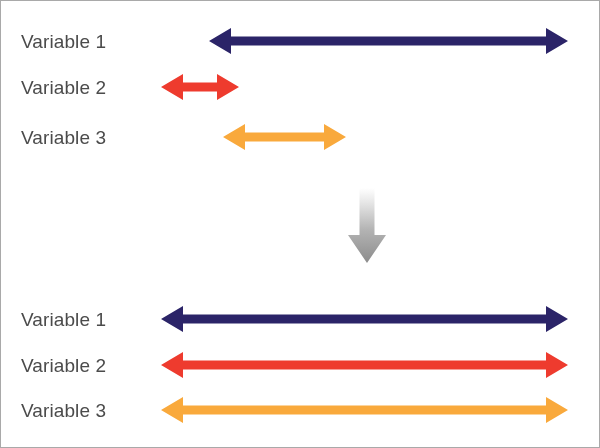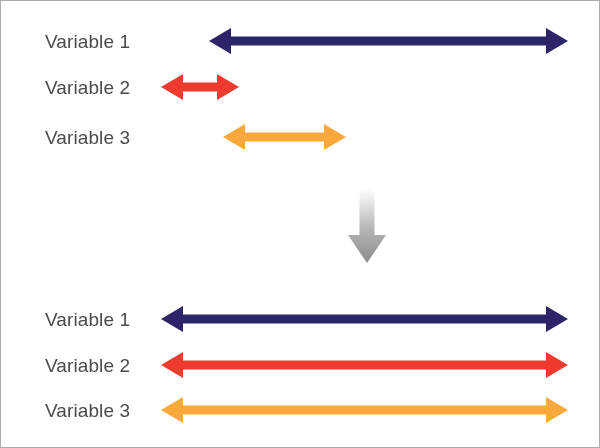--- a/index.html
+++ b/index.html
@@ -13,21 +13,21 @@
   .canvas {
     position: relative;
     width: 598px;
     height: 446px;
     background: #ffffff;
     border: 1px solid #a9a9a9;
     overflow: hidden;
   }
   .var-label {
     position: absolute;
-    left: 44px;
+    left: 20px;
     font-size: 19px;
     font-weight: 400;
     color: #4b4b4b;
     letter-spacing: 0.1px;
     white-space: nowrap;
     transform: translateY(-50%);
     line-height: 1;
   }
   .arrow-svg {
     position: absolute;

